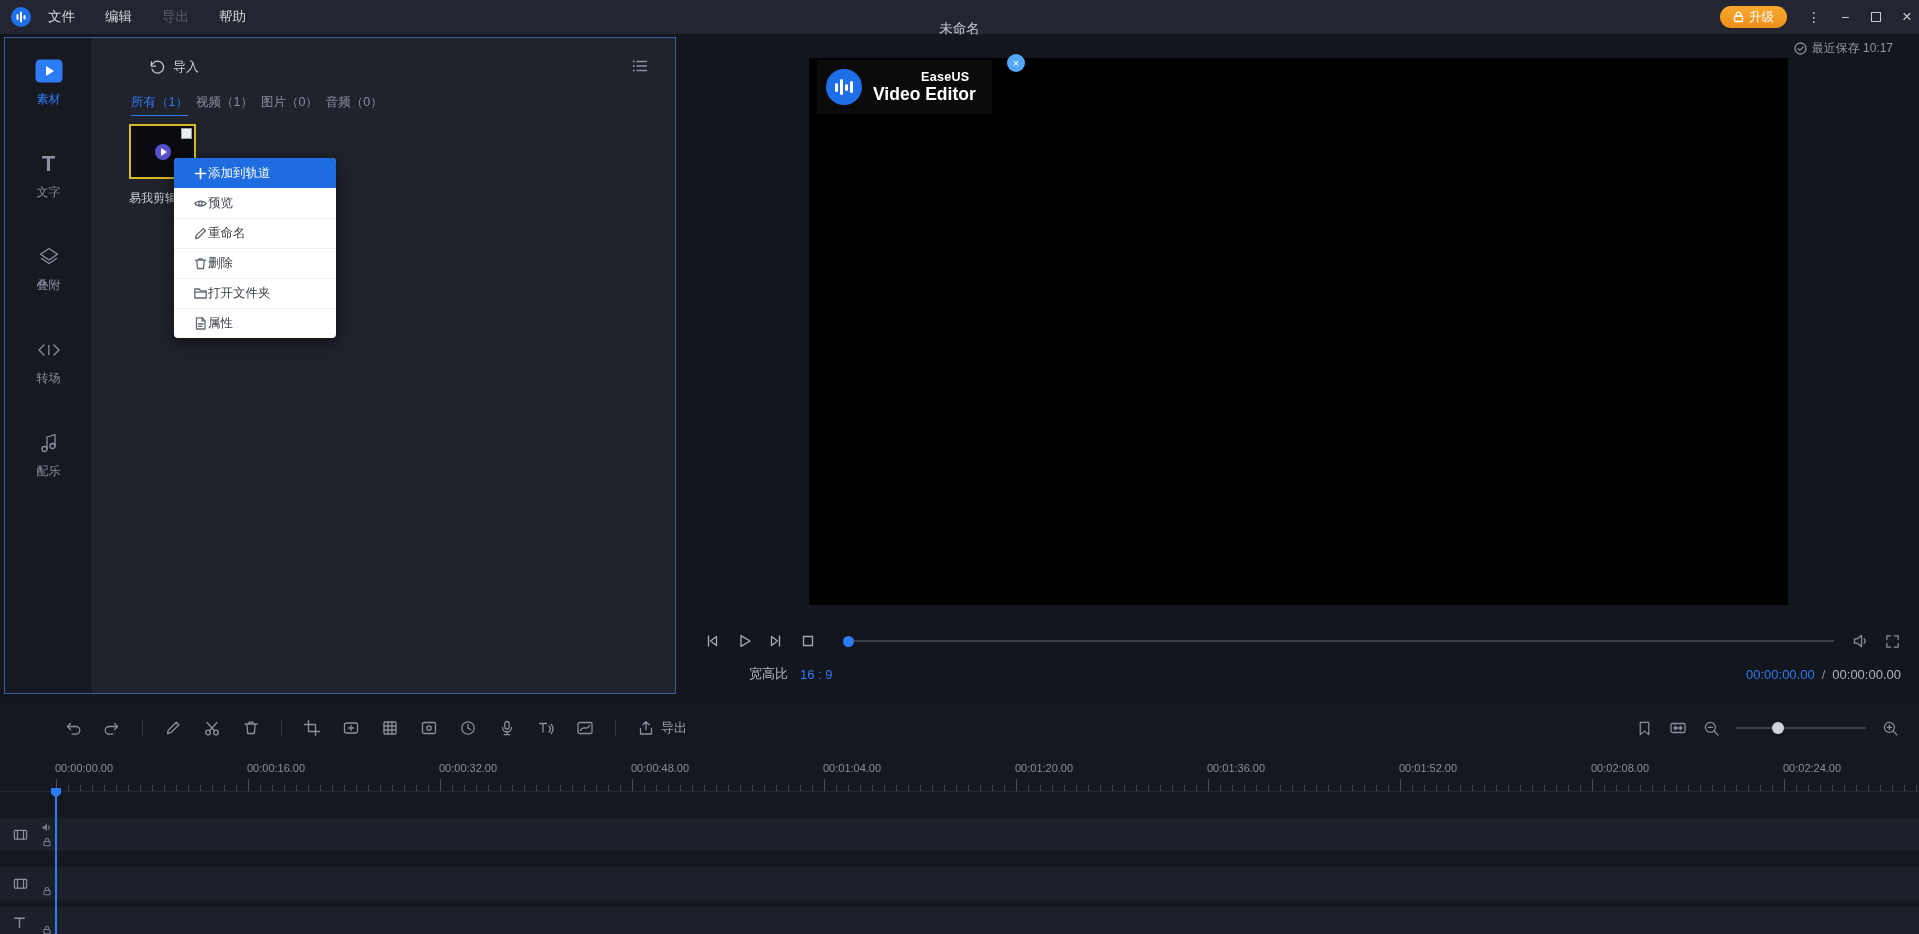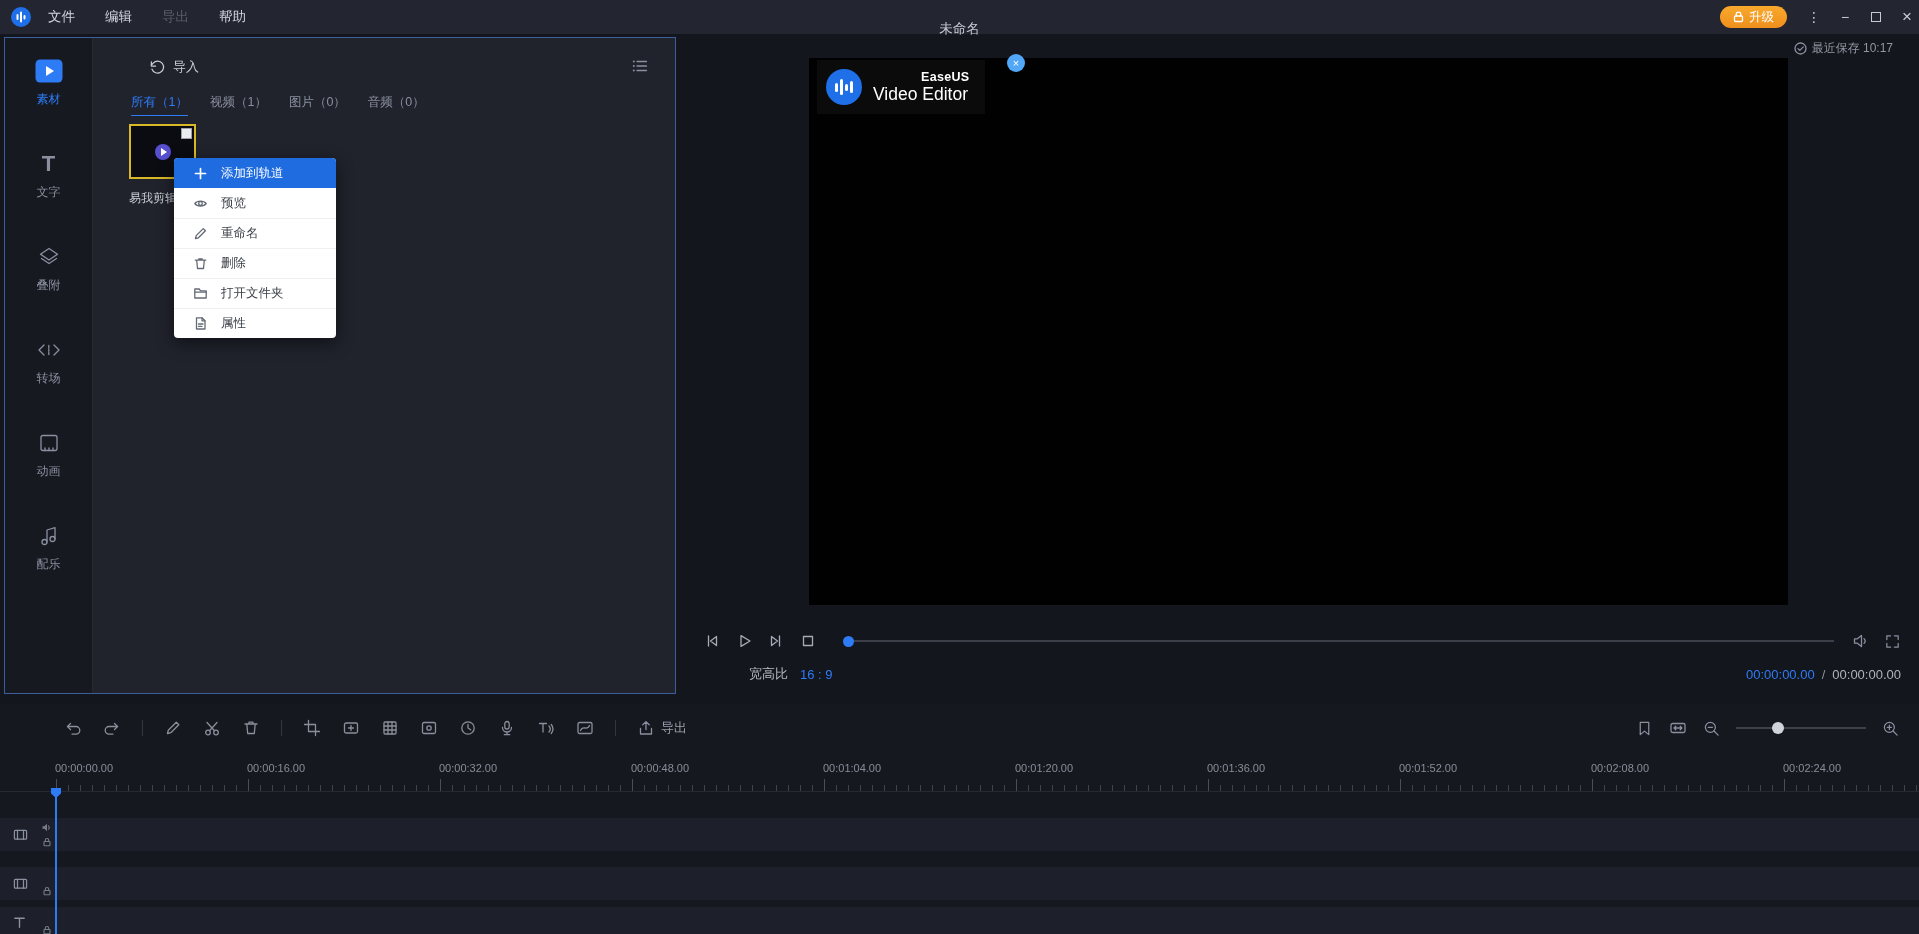--- a/index.html
+++ b/index.html
@@ -42,47 +42,47 @@
   .sb-item{height:93px;display:flex;flex-direction:column;align-items:center;gap:7px;width:100%;color:var(--muted);}
   .sb-item .label{font-size:12px;}
   .sb-item.active{color:var(--accent);}
   .sb-item .ic{height:26px;}
   .sb-item .tglyph{font-size:22px;font-weight:bold;line-height:24px;}
 
   .media{flex:1;position:relative;}
   .import-btn{position:absolute;left:56px;top:20px;display:flex;align-items:center;gap:7px;color:#c9cdd4;font-size:13px;}
   .import-btn .ic{color:#c9cdd4;}
   .listview-btn{position:absolute;right:26px;top:19px;}
-  .tabs{position:absolute;left:38px;top:56px;display:flex;gap:22px;font-size:12.5px;color:var(--muted);justify-content:space-between;}
+  .tabs{position:absolute;left:38px;top:56px;display:flex;gap:8px;font-size:12.5px;color:var(--muted);justify-content:space-between;}
   .tab{padding-bottom:4px;}
   .tab.active{color:var(--accent);border-bottom:1px solid var(--accent);}
   .thumb{position:absolute;left:36px;top:86px;width:67px;height:55px;border:2px solid var(--selection-yellow);background:#0b0c11;display:flex;align-items:center;justify-content:center;}
   .thumb .playdot{width:16px;height:16px;border-radius:50%;background:#584fd0;display:flex;align-items:center;justify-content:center;}
   .thumb .playdot::after{content:"";display:block;border-left:6px solid #fff;border-top:4px solid transparent;border-bottom:4px solid transparent;margin-left:2px;}
   .thumb .checkbox{position:absolute;top:2px;right:2px;width:11px;height:11px;background:#ecedef;border:1px solid #9aa0ac;}
   .clip-name{position:absolute;left:36px;top:152px;font-size:12px;color:#c9cdd4;white-space:nowrap;}
 
   
   .ctx-menu{position:absolute;left:174px;top:158px;width:162px;background:var(--context-menu-bg);border-radius:4px;box-shadow:0 5px 16px rgba(0,0,0,.5);z-index:70;overflow:hidden;}
   .ctx-item{height:30px;display:flex;align-items:center;font-size:12.5px;color:#3a3f47;}
   .ctx-item .ic{width:16px;margin-left:18px;color:#646a75;}
-  .ctx-item .lbl{margin-left:13px;}
+  .ctx-item .lbl{}
   .ctx-item.highlight{background:var(--menu-highlight);color:#fff;}
   .ctx-item.highlight .ic{color:#fff;}
   .ctx-item.sep{border-top:1px solid #eef0f2;}
 
   
   .saved{position:absolute;top:40px;right:26px;display:flex;align-items:center;gap:5px;font-size:12px;color:#9097a3;z-index:5;}
   .canvas{position:absolute;left:809px;top:58px;width:979px;height:547px;background:#010101;z-index:4;}
   .wm{position:absolute;left:8px;top:2px;display:flex;align-items:center;gap:11px;padding:9px 16px 9px 9px;background:rgba(255,255,255,0.045);}
   .wm-logo{width:36px;height:36px;border-radius:50%;background:#1e6fe8;display:flex;align-items:center;justify-content:center;gap:2px;}
   .wm-logo i{display:block;width:3px;border-radius:2px;background:#fff;}
   .wm-text{color:#fff;line-height:1.15;}
   .wm-name{font-size:12.5px;font-weight:bold;letter-spacing:.3px;margin-left:48px;}
-  .wm-product{font-size:17.5px;font-weight:normal;}
+  .wm-product{font-size:17.5px;font-weight:bold;}
   .wm-close{position:absolute;left:198px;top:-4px;width:18px;height:18px;border-radius:50%;background:#53a7f7;color:#fff;font-size:11px;display:flex;align-items:center;justify-content:center;z-index:6;}
   .transport{position:absolute;left:700px;right:18px;top:630px;height:22px;display:flex;align-items:center;z-index:5;}
   .tr-btn{width:24px;height:22px;display:flex;align-items:center;justify-content:center;margin-right:8px;color:#a6abb8;}
   .seek{flex:1;margin-left:18px;position:relative;height:22px;}
   .seek .line{position:absolute;left:0;right:0;top:10px;height:2px;background:#3c3f49;}
   .seek .dot{position:absolute;left:-3px;top:5.5px;width:11px;height:11px;border-radius:50%;background:var(--accent);}
   .tr-side{margin-left:18px;display:flex;align-items:center;gap:14px;color:#a6abb8;}
   .meta-row{position:absolute;left:705px;right:18px;top:664px;height:20px;display:flex;align-items:center;font-size:13px;z-index:5;margin-left:44px;}
   .aspect-label{color:#b9bec8;}
   .aspect-value{color:var(--accent);margin-left:12px;}
@@ -183,29 +183,20 @@
           <svg width="28" height="18" viewBox="0 0 28 18">
               <path d="M9 4 L4 9 l5 5"></path>
               <path d="M19 4 l5 5 -5 5"></path>
               <path d="M13.8 4.5 v2.2 M13.8 8 v2.2 M13.8 11.5 v2"></path>
             </svg>
         </span>
         <span class="label">转场</span>
       </div>
       <div class="sb-item">
         <span class="ic">
-          <svg width="24" height="22" viewBox="0 0 24 22">
-              <rect x="4" y="3.5" width="16" height="15" rx="2"></rect>
-              <path d="M8 18.5 v-2.5 M12 18.5 v-2.5 M16 18.5 v-2.5"></path>
-            </svg>
-        </span>
-        <span class="label">动画</span>
-      </div>
-      <div class="sb-item">
-        <span class="ic">
           <svg width="22" height="22" viewBox="0 0 22 22">
               <path d="M9 17 V5 l8 -2.3 V14"></path>
               <circle cx="6.5" cy="17" r="2.5"></circle>
               <circle cx="14.5" cy="14" r="2.5"></circle>
             </svg>
         </span>
         <span class="label">配乐</span>
       </div>
     </div>
 

